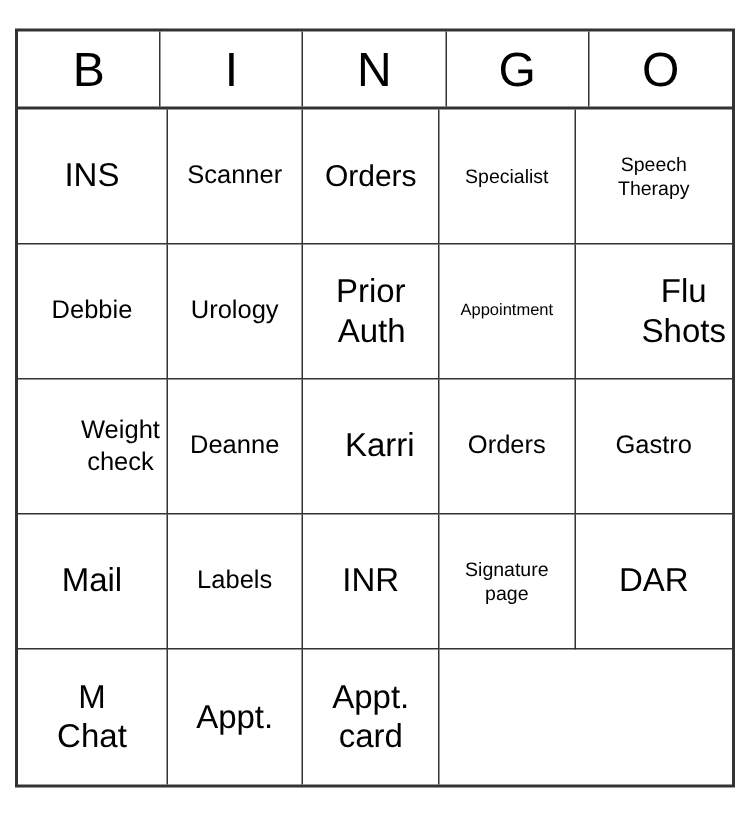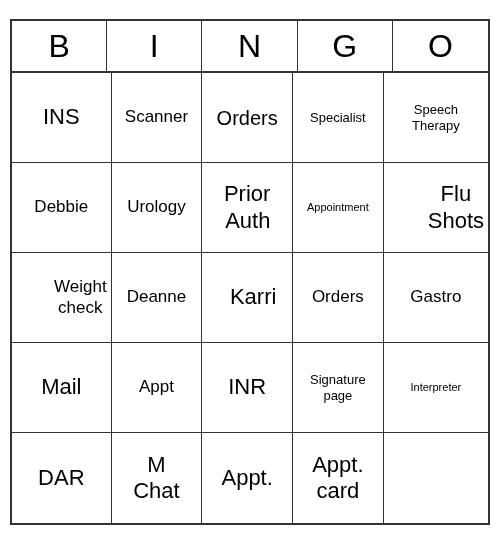--- a/index.html
+++ b/index.html
@@ -137,31 +137,28 @@
       <div class="bingo-cell">
         <span class="text-md" style="white-space: pre-line;">Orders</span>
       </div>
       <div class="bingo-cell">
         <span class="text-md" style="white-space: pre-line;">Gastro</span>
       </div>
       <div class="bingo-cell">
         <span class="text-xl" style="white-space: pre-line;">Mail</span>
       </div>
       <div class="bingo-cell">
-        <span class="text-md" style="white-space: pre-line;">Appt</span>
+        <span class="text-md" style="white-space: pre-line;">Labels</span>
       </div>
       <div class="bingo-cell">
         <span class="text-xl" style="white-space: pre-line;">INR</span>
       </div>
       <div class="bingo-cell">
         <span class="text-sm" style="white-space: pre-line;">Signature
 page</span>
-      </div>
-      <div class="bingo-cell">
-        <span class="text-xs" style="white-space: pre-line;">Interpreter</span>
       </div>
       <div class="bingo-cell">
         <span class="text-xl" style="white-space: pre-line;">DAR</span>
       </div>
       <div class="bingo-cell">
         <span class="text-xl" style="white-space: pre-line;">M
 Chat</span>
       </div>
       <div class="bingo-cell">
         <span class="text-xl" style="white-space: pre-line;">Appt.</span>

